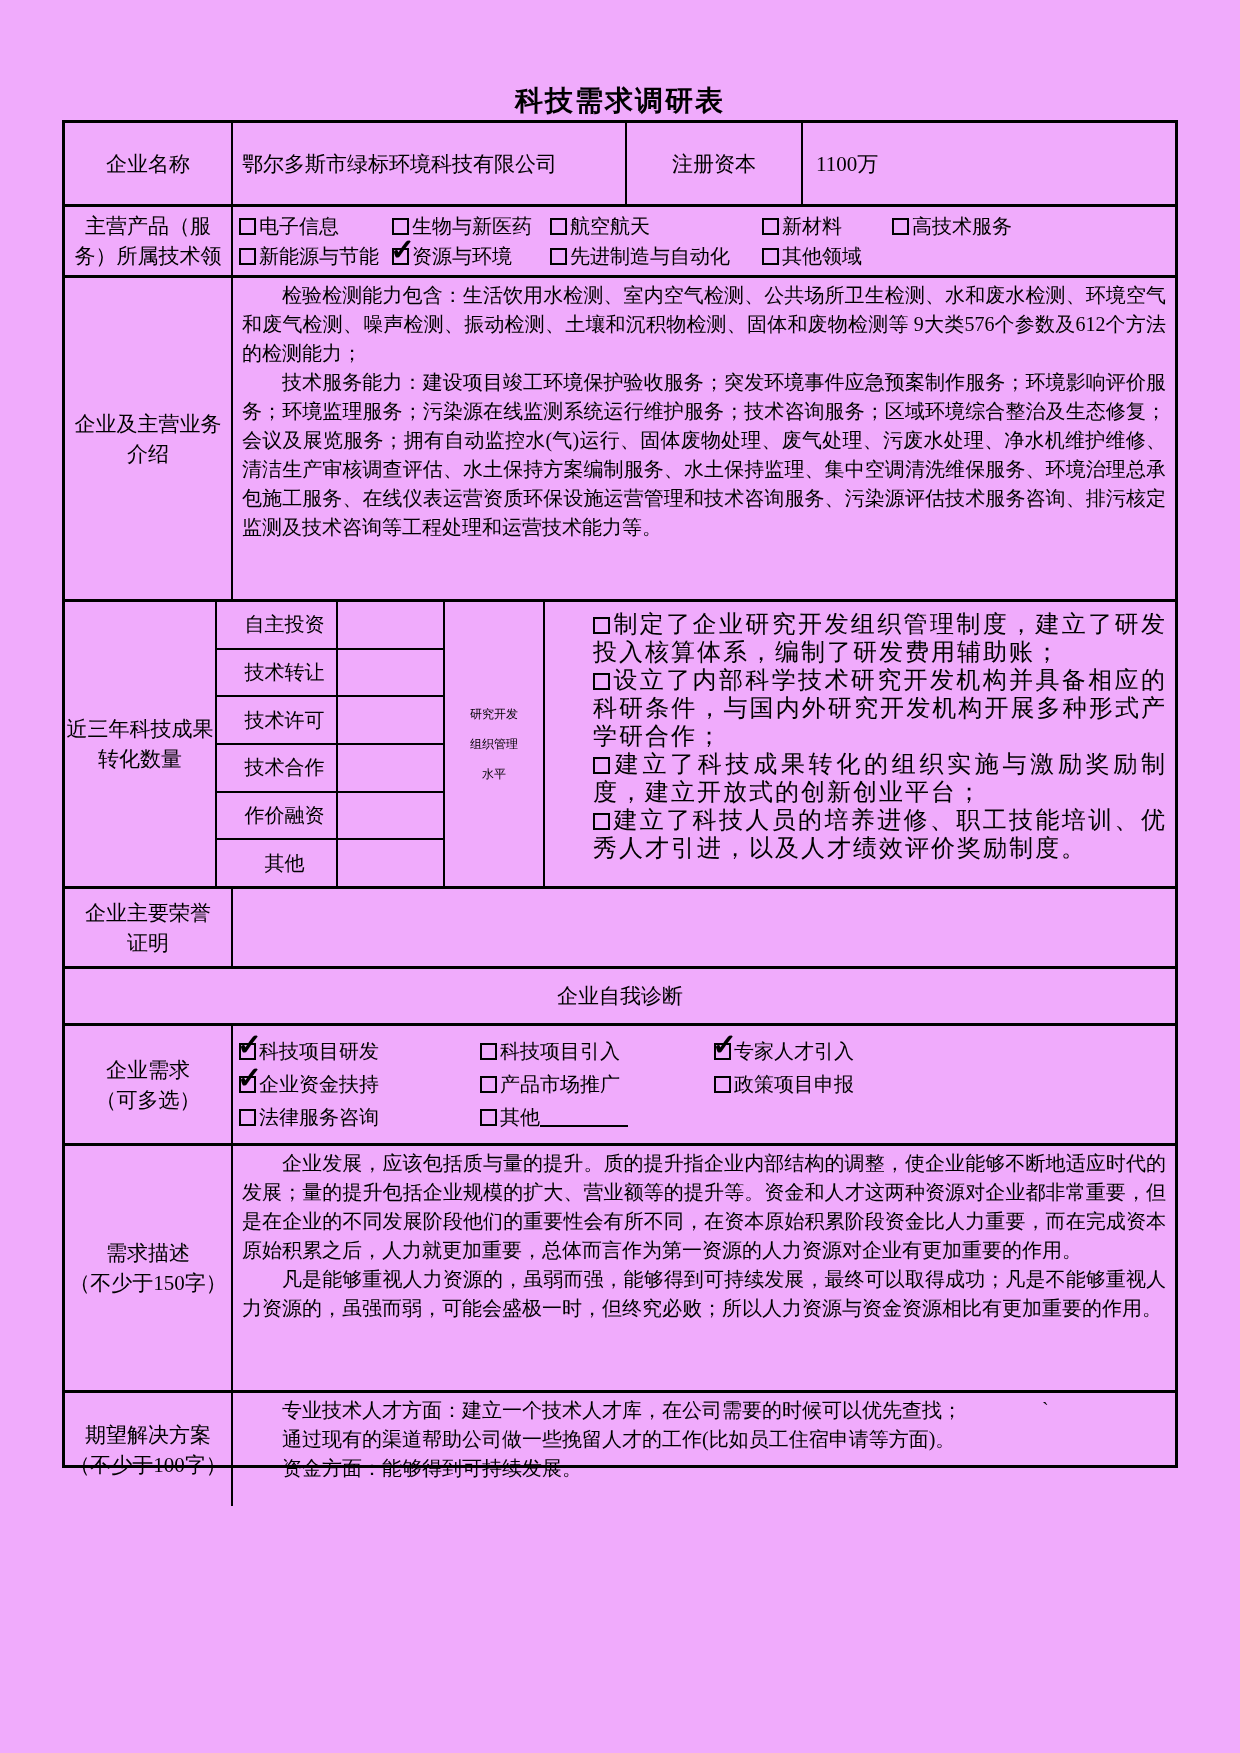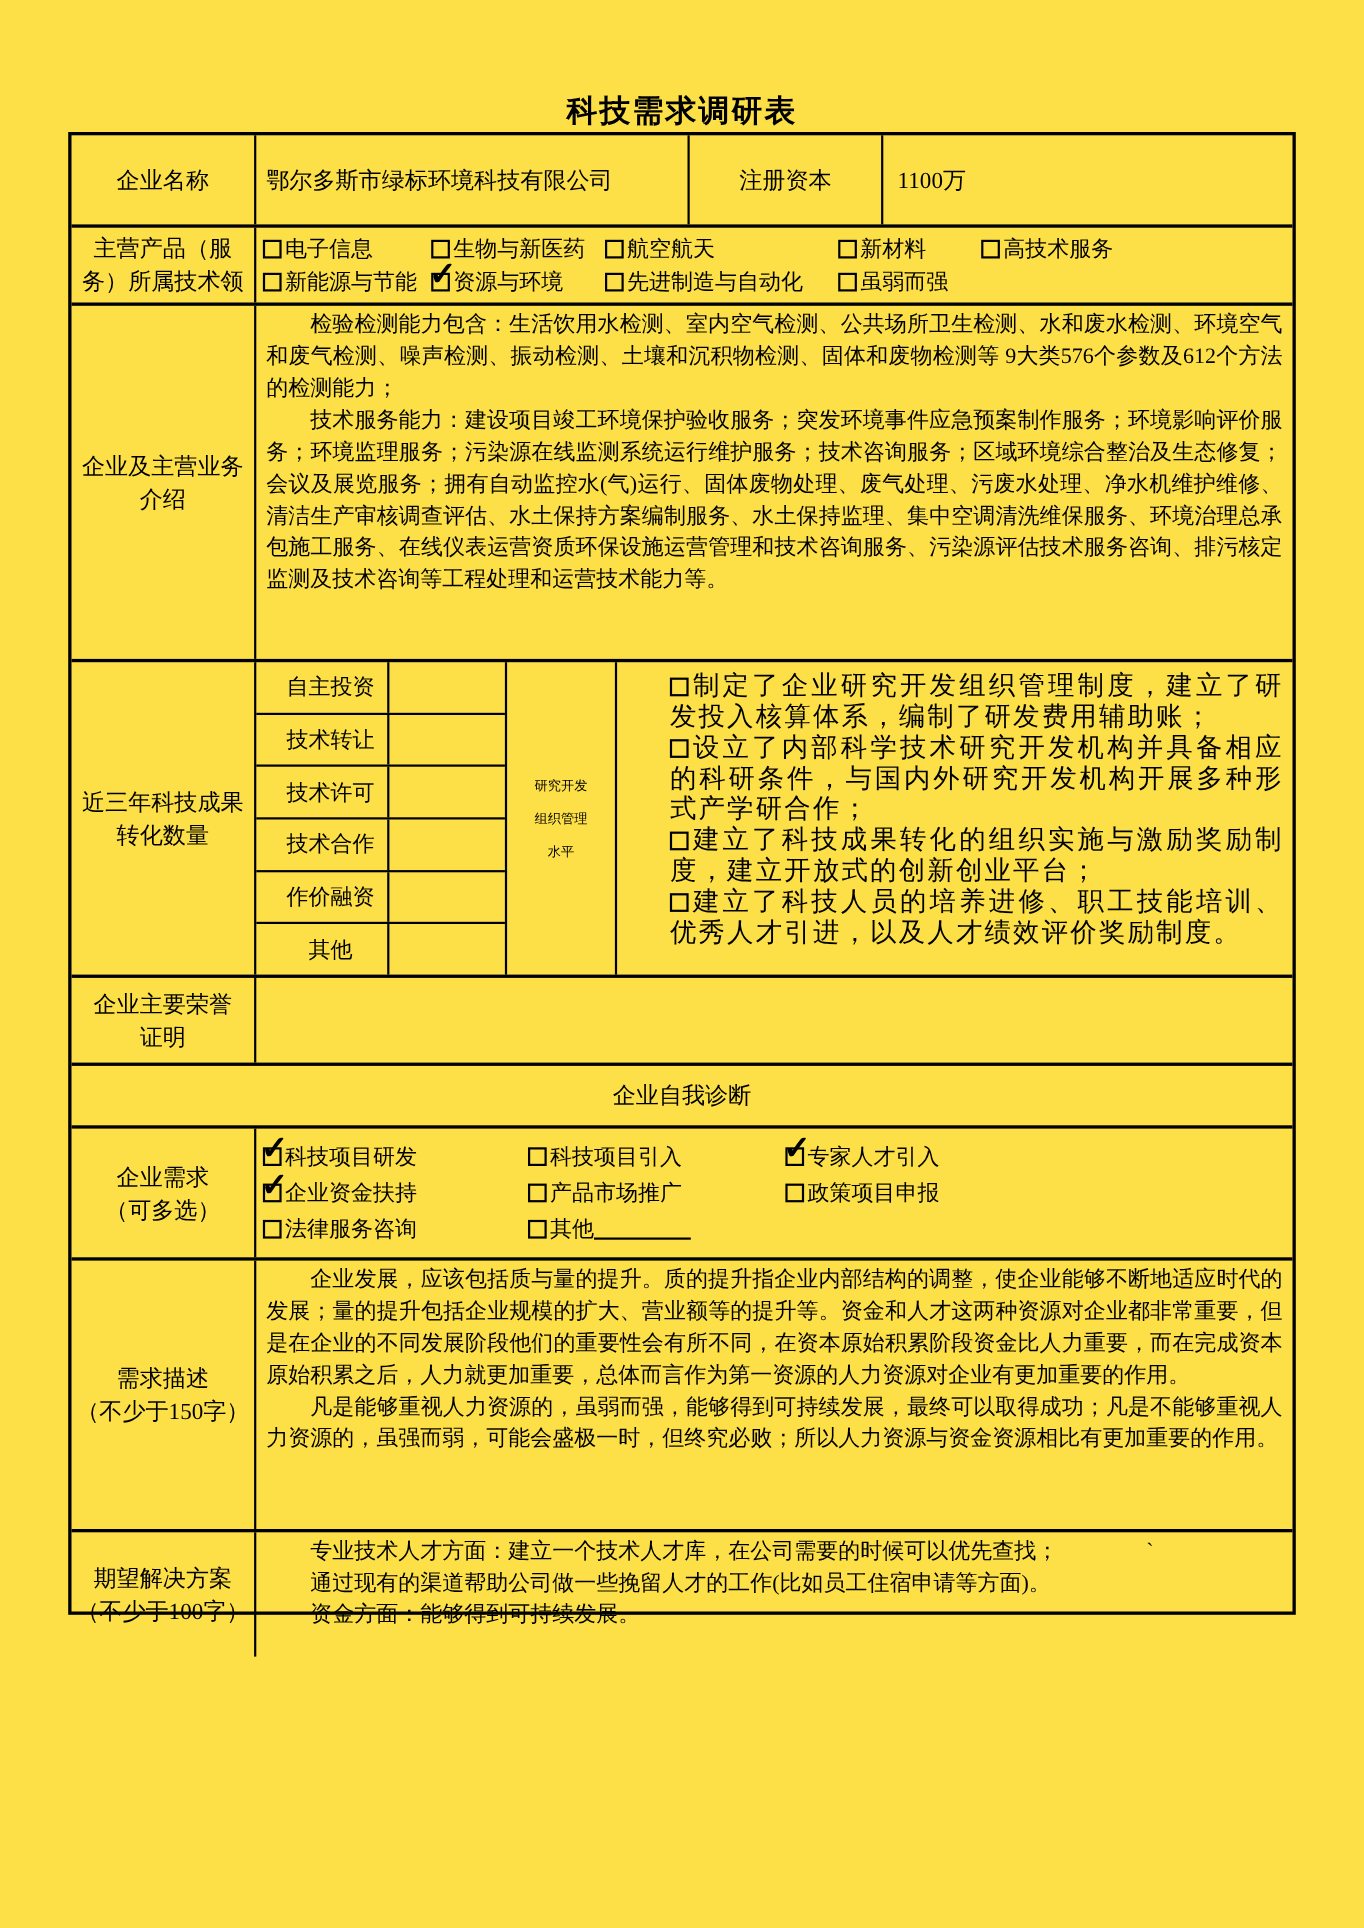--- a/index.html
+++ b/index.html
@@ -1,17 +1,17 @@
 <!DOCTYPE html>
 <html><head>
 <meta charset="utf-8">
 <style>
   html,body{margin:0;padding:0;background:#ffffff;}
   body{font-family:"Liberation Serif","DejaVu Serif",serif;color:#000;}
-  .page{position:relative;width:1240px;height:1753px;background:#fde047;overflow:hidden;}
+  .page{position:relative;width:1240px;height:1753px;background:#f0abfc;overflow:hidden;}
   .doc-title{position:absolute;left:0;top:82px;width:1240px;text-align:center;
              font-size:28px;font-weight:bold;letter-spacing:2px;}
   .tbl{position:absolute;left:62px;top:120px;width:1116px;height:1348px;
        border:3px solid #000;box-sizing:border-box;display:flex;flex-direction:column;}
   .row{display:flex;box-sizing:border-box;border-top:3px solid #000;flex-shrink:0;}
   .row.first{border-top:none;}
   .cell{box-sizing:border-box;min-width:0;}
   .vline{border-right:2px solid #000;}
   .lblcell{width:168px;display:flex;align-items:center;justify-content:center;
            text-align:center;font-size:21px;line-height:30px;white-space:pre-line;flex-shrink:0;}
@@ -31,21 +31,21 @@
   .c-cap-val{flex:1;padding-left:13px;font-size:21px;}
   
   .r2{height:71px;}
   .opts-tech{flex:1;display:grid;grid-template-columns:153px 158px 212px 130px auto;
              grid-auto-rows:30px;align-content:center;padding-left:6px;font-size:20px;}
   .opt{display:flex;align-items:center;white-space:nowrap;}
   
   .r3{height:324px;}
   
   .r4{height:287px;}
-  .r4-lbl{width:168px;}
+  .r4-lbl{width:152px;}
   .subtbl{width:228px;display:flex;flex-direction:column;flex-shrink:0;border-right:2px solid #000;box-sizing:border-box;}
   .subrow{flex:1;display:flex;border-top:2px solid #000;box-sizing:border-box;padding-left:16px;}
   .subrow.first{border-top:none;}
   .sublbl{width:105px;border-right:2px solid #000;display:flex;align-items:center;
           justify-content:center;font-size:20px;box-sizing:border-box;}
   .subval{flex:1;}
   .rdlbl{width:100px;display:flex;align-items:center;justify-content:center;text-align:center;
          font-size:12px;line-height:30px;white-space:pre-line;flex-shrink:0;border-right:2px solid #000;box-sizing:border-box;}
   .rdtxt{flex:1;font-size:24px;line-height:28px;padding:8px 8px 0 8px;letter-spacing:2px;margin-left:40px;}
   .rdopt{display:block;}
@@ -113,21 +113,21 @@
               <span class="mark">✓</span>
             </span>
             <span>资源与环境</span>
           </span>
         <span class="opt">
             <span class="cb"></span>
             <span>先进制造与自动化</span>
           </span>
         <span class="opt">
             <span class="cb"></span>
-            <span>虽弱而强</span>
+            <span>其他领域</span>
           </span>
       </div>
     </div>
 
     <div class="row r3">
       <div class="cell lblcell vline">企业及主营业务
 介绍</div>
       <div class="cell txtcell">
         <p class="ind just">检验检测能力包含：生活饮用水检测、室内空气检测、公共场所卫生检测、水和废水检测、环境空气和废气检测、噪声检测、振动检测、土壤和沉积物检测、固体和废物检测等 9大类576个参数及612个方法的检测能力；</p>
         <p class="ind just">技术服务能力：建设项目竣工环境保护验收服务；突发环境事件应急预案制作服务；环境影响评价服务；环境监理服务；污染源在线监测系统运行维护服务；技术咨询服务；区域环境综合整治及生态修复；会议及展览服务；拥有自动监控水(气)运行、固体废物处理、废气处理、污废水处理、净水机维护维修、清洁生产审核调查评估、水土保持方案编制服务、水土保持监理、集中空调清洗维保服务、环境治理总承包施工服务、在线仪表运营资质环保设施运营管理和技术咨询服务、污染源评估技术服务咨询、排污核定监测及技术咨询等工程处理和运营技术能力等。</p>

